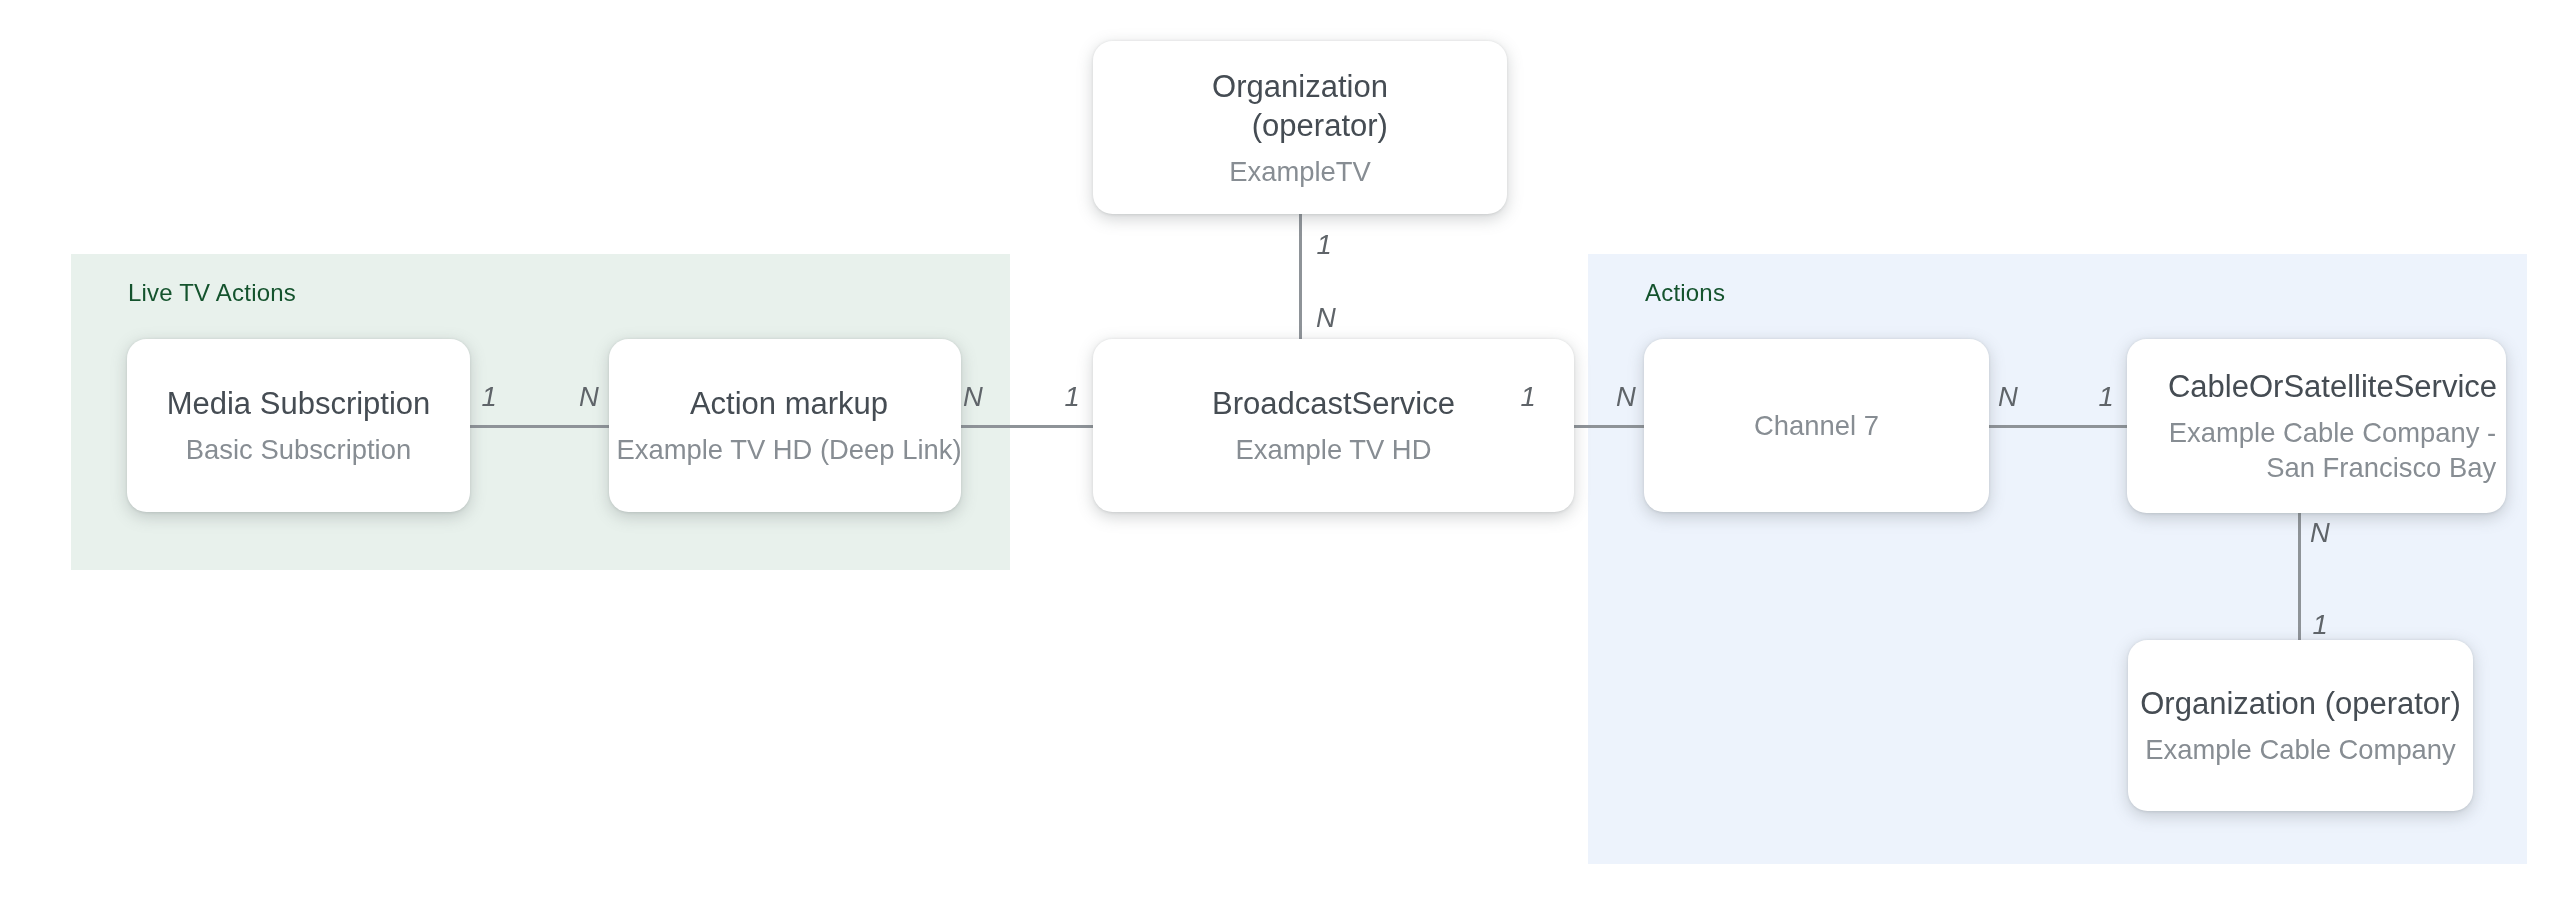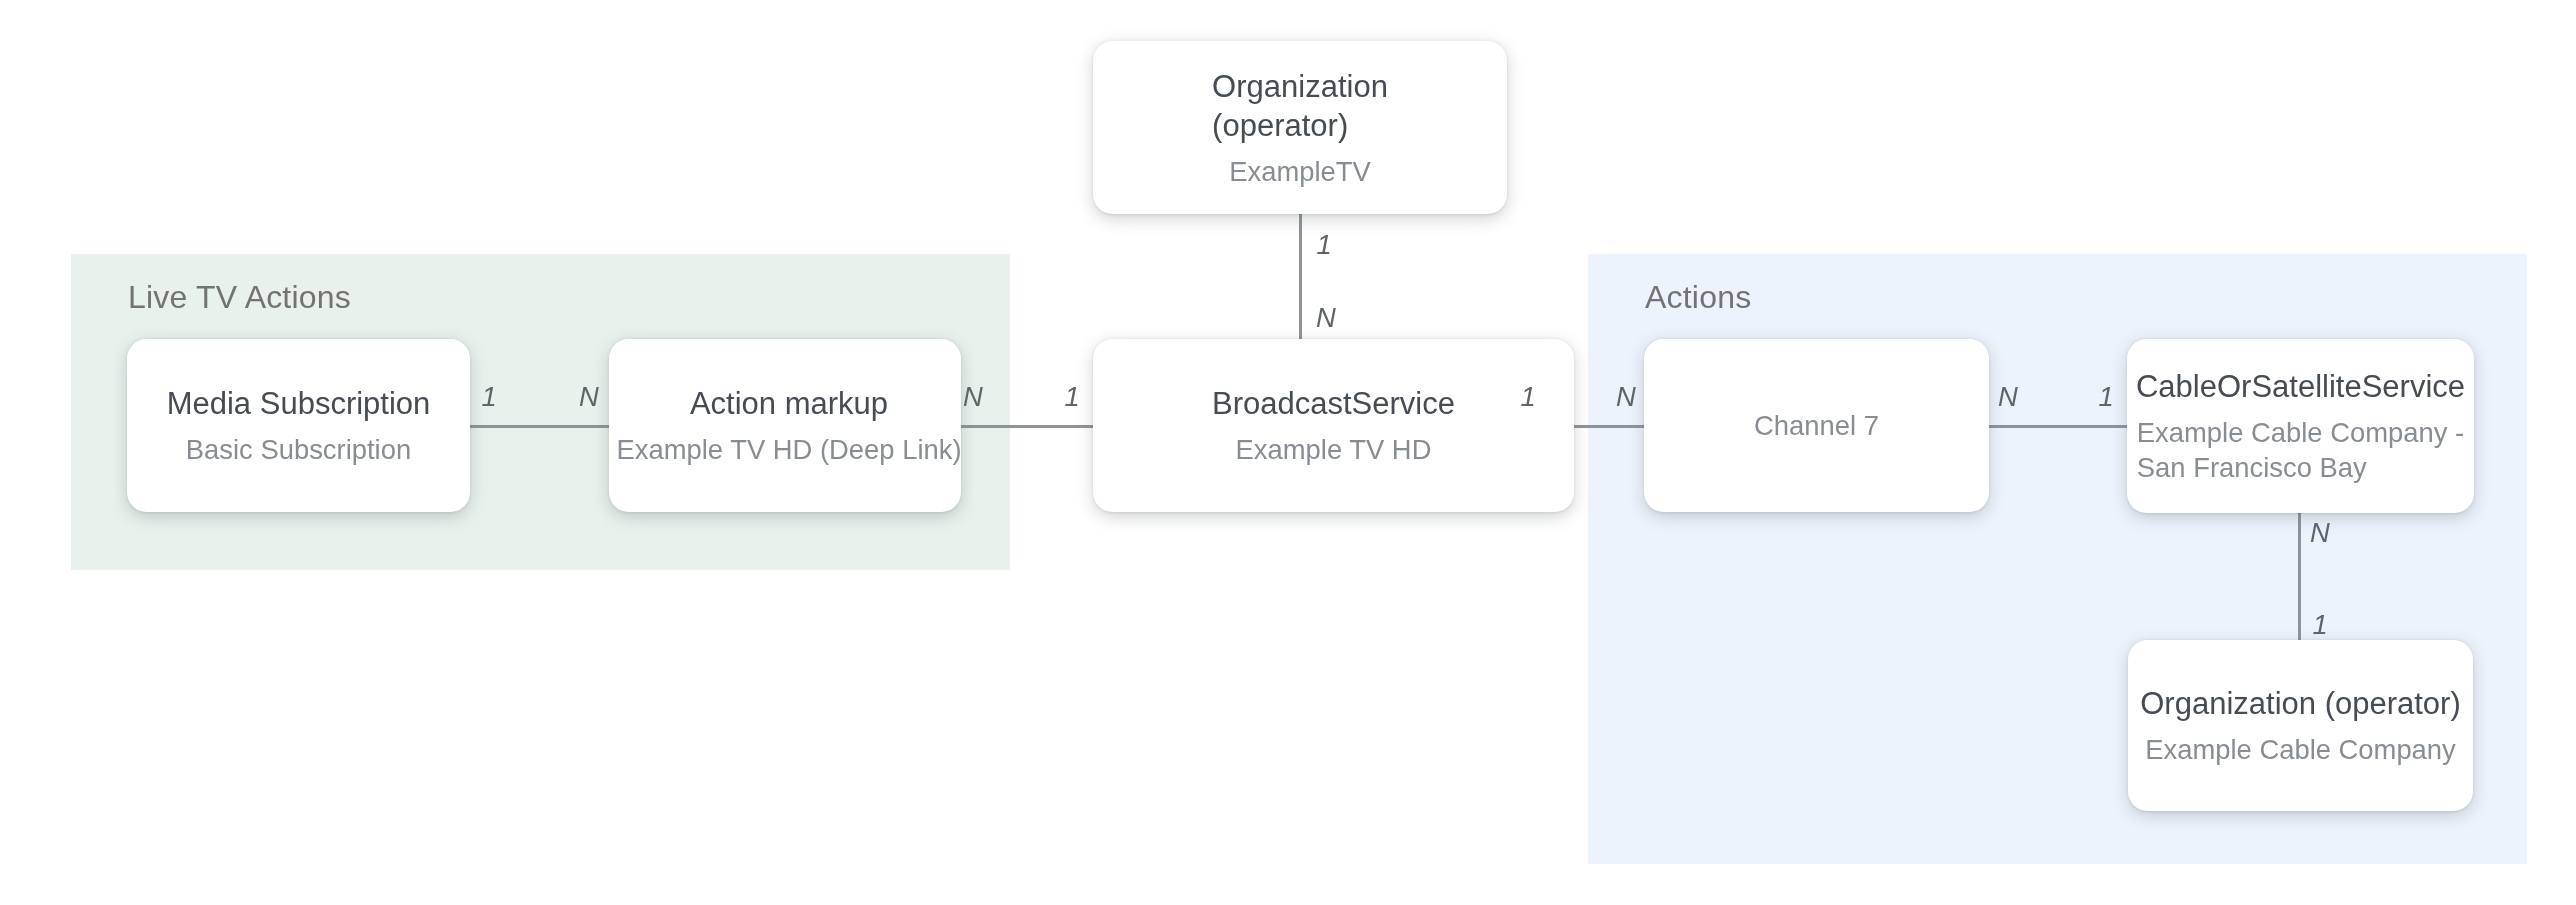--- a/index.html
+++ b/index.html
@@ -11,47 +11,47 @@
     overflow: hidden;
     font-family: "Liberation Sans", "DejaVu Sans", sans-serif;
   }
 
   
   .region { position: absolute; }
   .region-green { left: 71px;   top: 254px; width: 939px; height: 316px; background: #e8f1ec; }
   .region-blue  { left: 1588px; top: 254px; width: 939px; height: 610px; background: #edf3fc; }
   .region-title {
     position: absolute;
-    font-size: 32px;
-    color: #737373;
+    font-size: 24px;
+    color: #14532d;
     letter-spacing: 0.2px;
   }
   .rt-green { left: 57px; top: 25px; }
   .rt-blue  { left: 57px; top: 25px; }
 
   
   .node {
     position: absolute;
     background: #ffffff;
     border-radius: 19.5px;
     box-shadow: 0 4.4px 16px rgba(95, 99, 104, 0.28), 0 0.9px 2.7px rgba(60, 64, 67, 0.12);
     display: flex;
     flex-direction: column;
     align-items: center;
     justify-content: center;
     gap: 9px;
-    text-align: left;
+    text-align: right;
     z-index: 2;
   }
   .n-orgnet { left: 1093px; top: 41px;  width: 414px; height: 173px; }
   .n-ms     { left: 127px;  top: 339px; width: 343px; height: 173px; }
   .n-am     { left: 609px;  top: 339px; width: 344px; height: 173px; padding-left: 8px; }
   .n-bs     { left: 1093px; top: 339px; width: 481px; height: 173px; }
   .n-tc     { left: 1644px; top: 339px; width: 345px; height: 173px; }
-  .n-cs     { left: 2127px; top: 339px; width: 347px; height: 174px; }
+  .n-cs     { left: 2127px; top: 339px; width: 347px; height: 174px; padding-left: 32px; }
   .n-oo     { left: 2128px; top: 640px; width: 345px; height: 171px; }
 
   .node-title, .node-title-line {
     font-size: 31px;
     color: #454c53;
     line-height: 39px;
     white-space: nowrap;
   }
   .title-group, .sub-group { display: block; }
   .node-subtitle, .node-sub-line {

